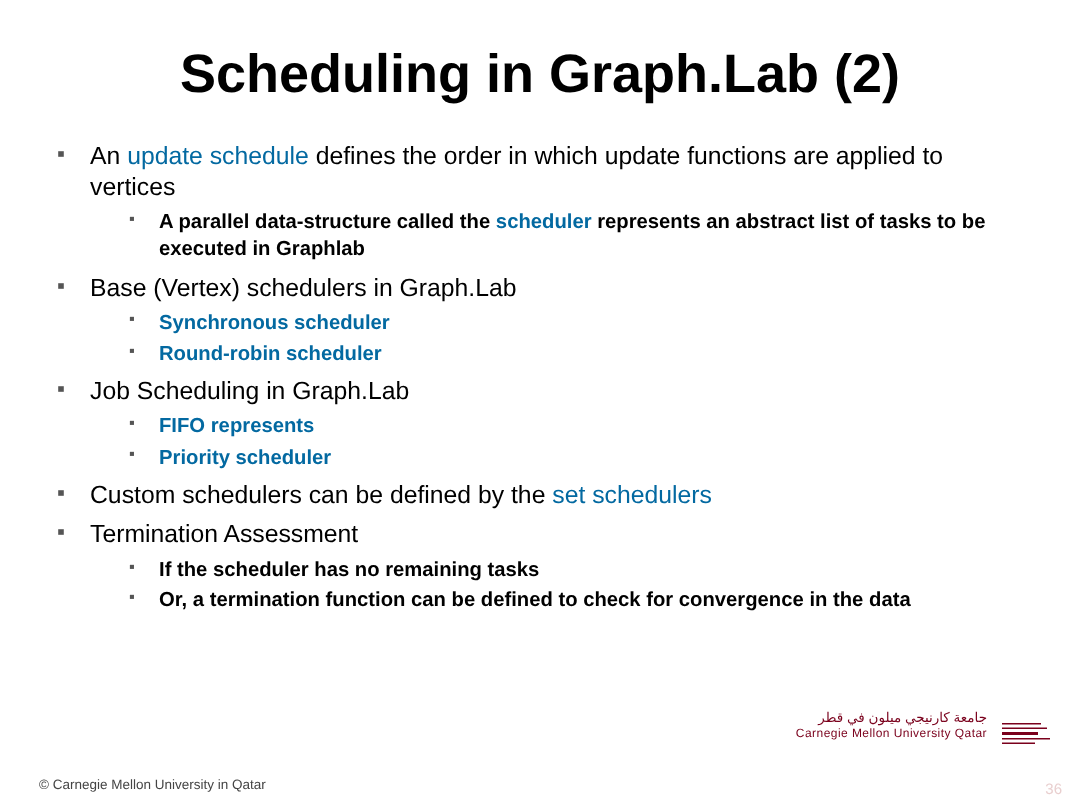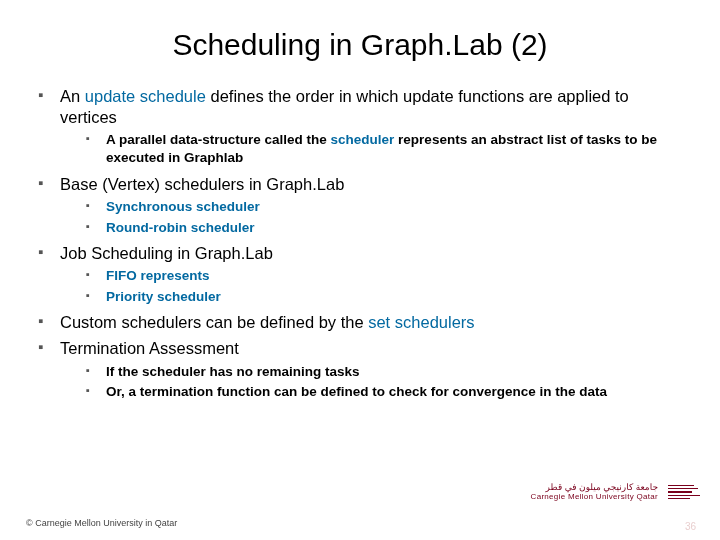--- a/index.html
+++ b/index.html
@@ -14,22 +14,22 @@
     position: relative;
   }
   .slide {
     width: 720px;
     height: 540px;
     position: relative;
     box-sizing: border-box;
   }
   .title {
     text-align: center;
-    font-size: 30px;
-    font-weight: 400;
+    font-size: 36px;
+    font-weight: 700;
     padding-top: 28px;
     padding-bottom: 14px;
   }
   .content {
     padding: 10px 38px 0 38px;
     font-size: 16.5px;
     line-height: 1.25;
   }
   ul.level1 {
     list-style: none;
@@ -74,32 +74,32 @@
   .footer {
     position: absolute;
     bottom: 12px;
     left: 26px;
     font-size: 9px;
     color: #444;
   }
   .pagenum {
     position: absolute;
     bottom: 8px;
-    right: 24px;
+    right: 12px;
     font-size: 10px;
     color: #e9cfcf;
   }
   .logo {
     position: absolute;
     right: 18px;
     bottom: 30px;
     width: 210px;
     height: 36px;
     display: flex;
-    align-items: center;
+    align-items: flex-start;
     justify-content: flex-end;
     gap: 10px;
   }
   .logo-text-ar {
     font-size: 9px;
     color: #7a001c;
     text-align: right;
     line-height: 1.1;
     letter-spacing: 0.3px;
   }

